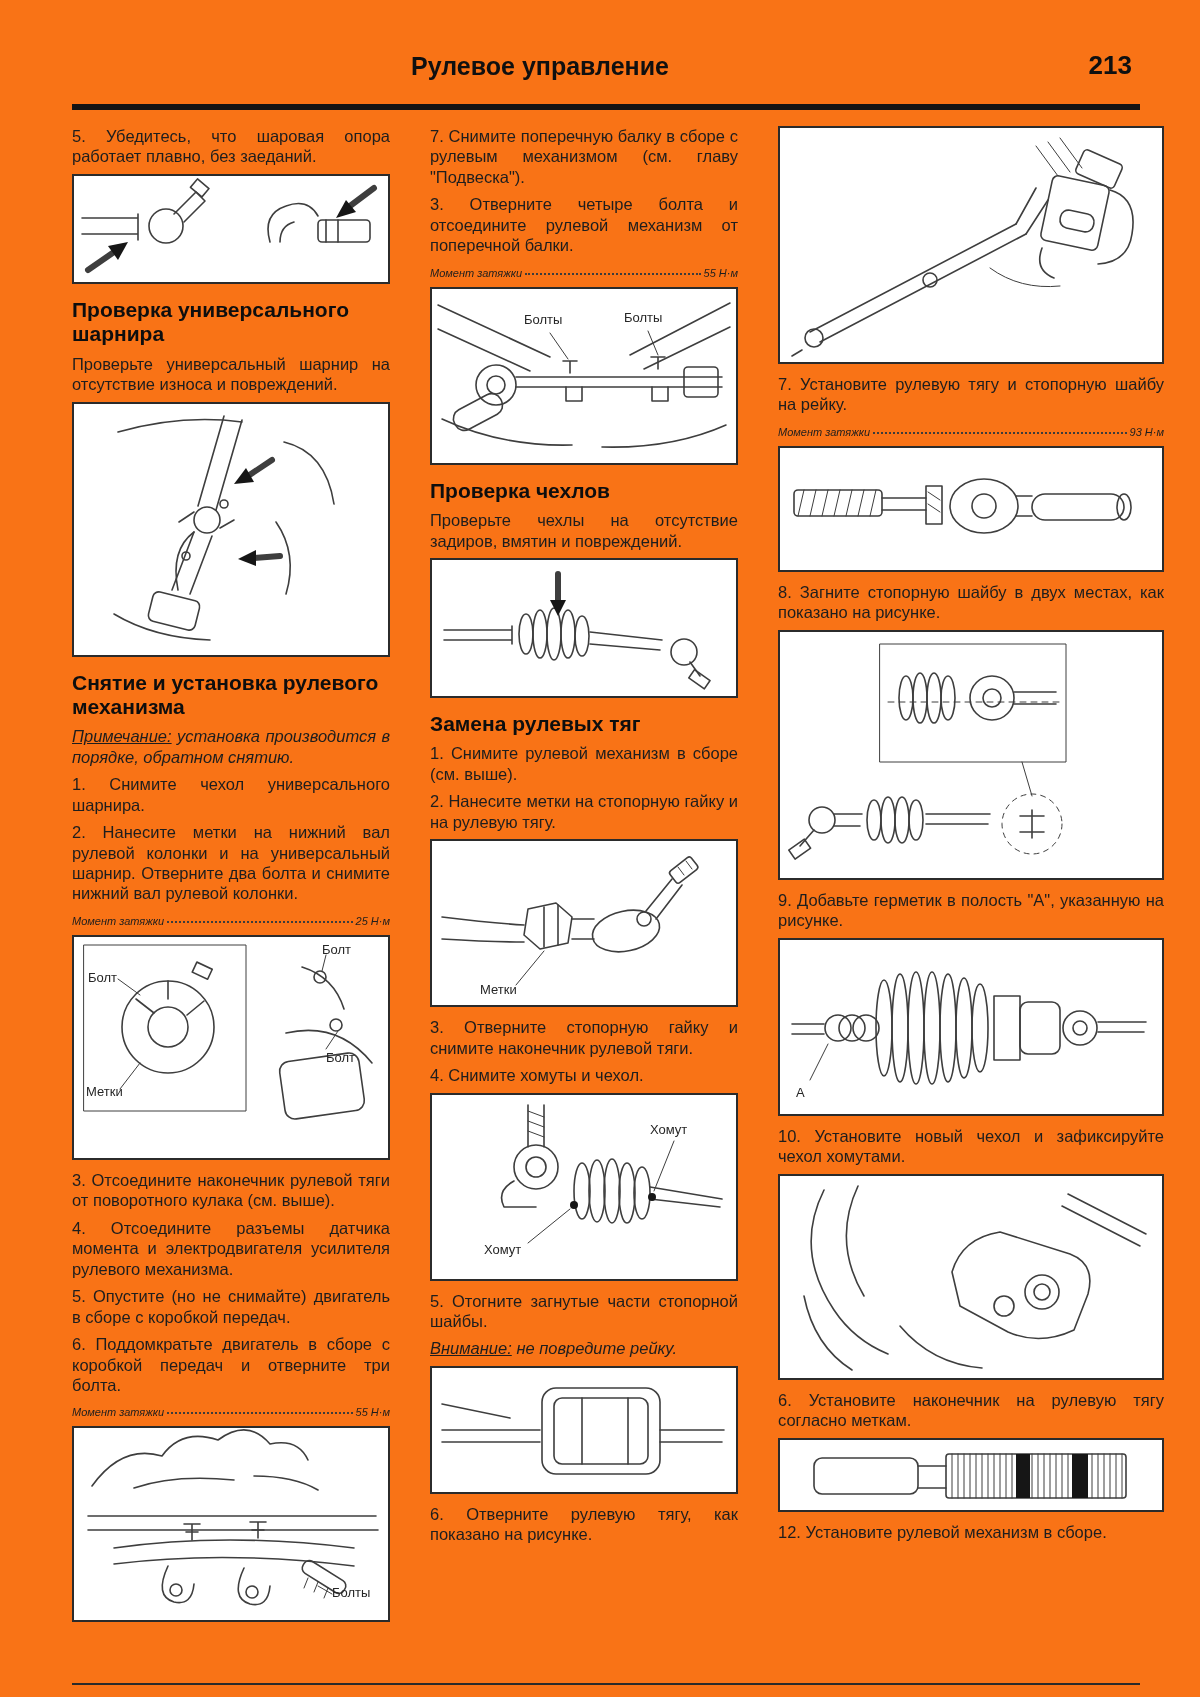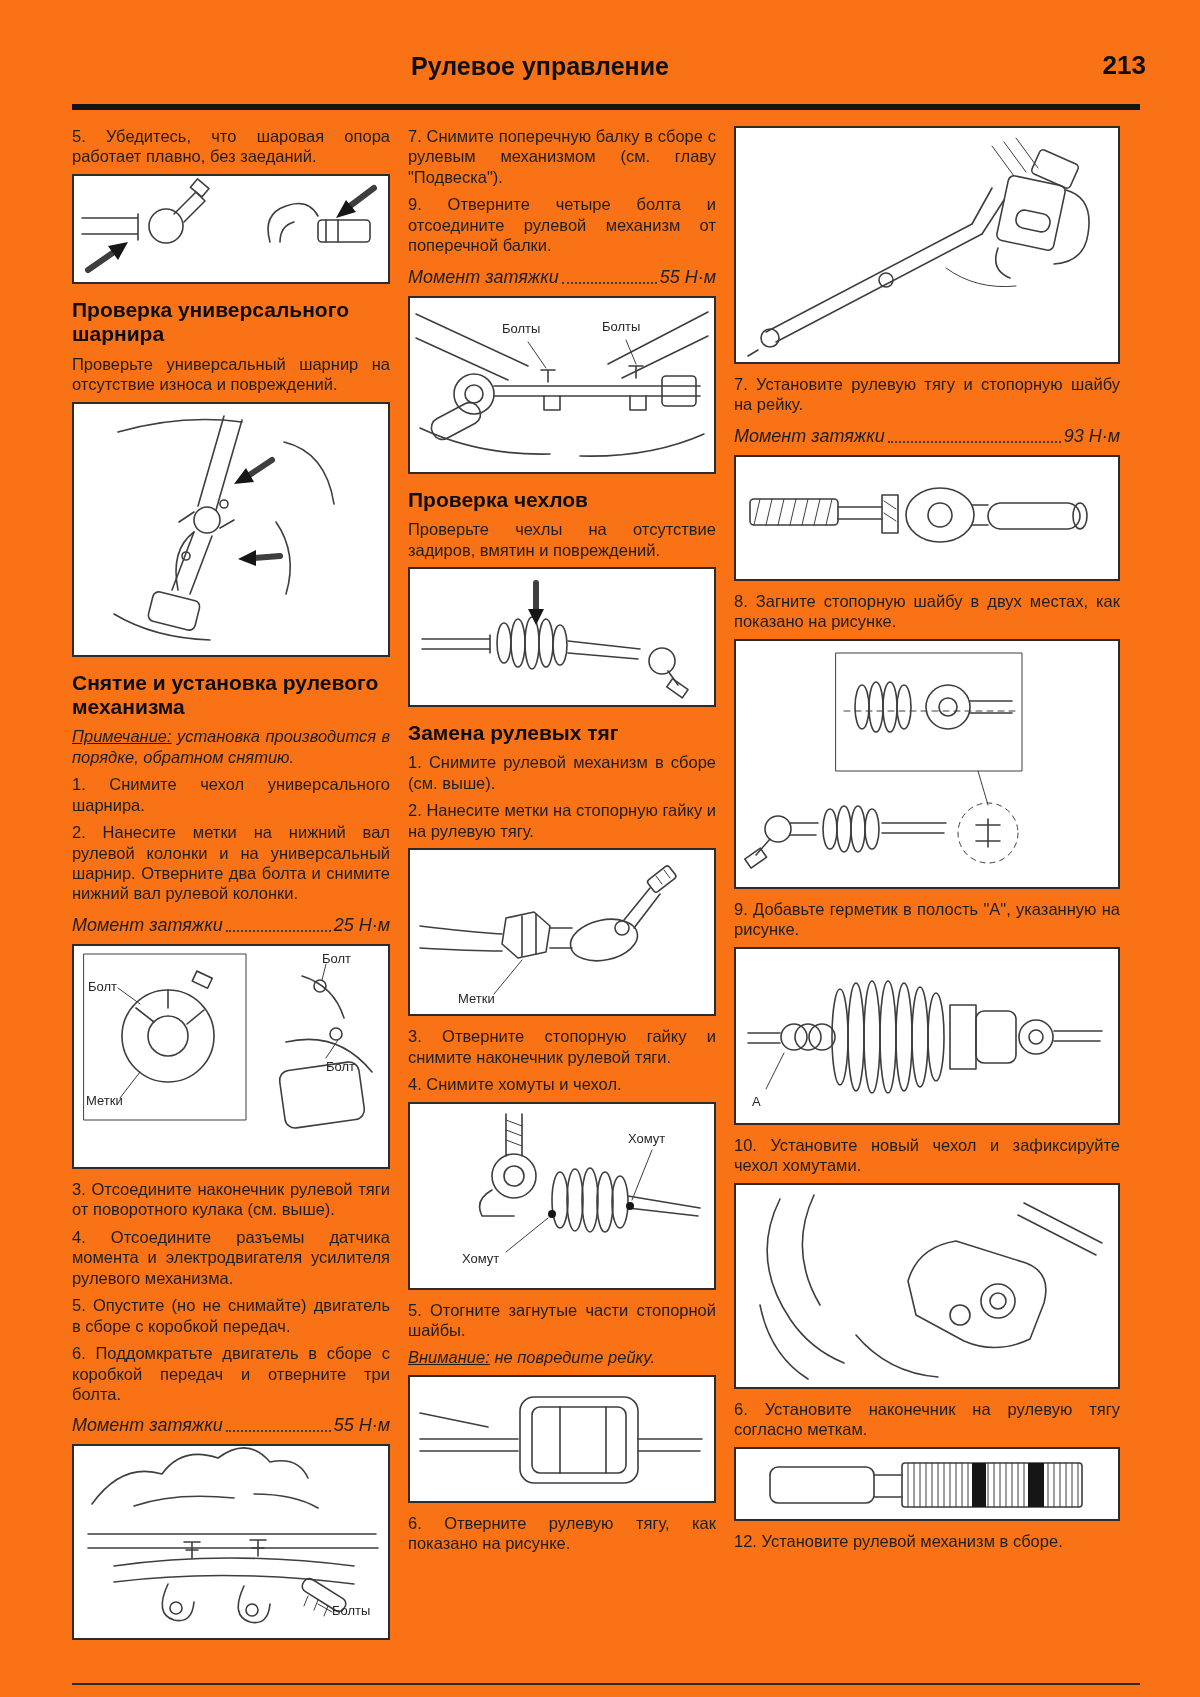--- a/index.html
+++ b/index.html
@@ -7,33 +7,33 @@
     width:1200px;height:1697px;position:relative;margin:0 auto;
     background:#f97316;overflow:hidden;
     font-family:"Liberation Sans",sans-serif;color:#1e1e1e;
   }
   
   .hdr{position:relative;height:96px;}
   .hdr-title{
     position:absolute;left:0;right:120px;top:52px;text-align:center;
     font-size:25px;font-weight:bold;color:#101010;
   }
-  .hdr-num{position:absolute;right:54px;top:50px;font-size:26px;font-weight:bold;color:#101010;}
+  .hdr-num{position:absolute;right:68px;top:50px;font-size:26px;font-weight:bold;color:#101010;}
   .rule{height:6px;background:#141414;margin:8px 60px 0 72px;}
   
-  .cols{display:flex;justify-content:space-between;align-items:flex-start;padding:16px 80px 0 72px;}
+  .cols{display:flex;justify-content:space-between;align-items:flex-start;padding:16px 36px 0 72px;}
   .col{flex:0 0 auto;}
   .col-l{width:318px;}
   .col-m{width:308px;}
   .col-r{width:386px;}
   .p{margin:0 0 7px;text-align:justify;font-size:16.5px;line-height:1.24;}
   .h3{font-size:21px;line-height:1.16;font-weight:bold;margin:14px 0 7px;color:#0e0e0e;}
   .note{font-style:italic;}
   .note .nlbl{text-decoration:underline;}
-  .torque{display:flex;align-items:flex-end;font-style:italic;font-size:18px;margin:11px 0 8px;}
+  .torque{display:flex;align-items:flex-end;font-style:italic;font-size:11px;margin:11px 0 8px;}
   .torque .dots{flex:1;border-bottom:2px dotted #3c3c3c;margin:0 3px;transform:translateY(-4px);}
   .fig{
     border:2px solid #2b2b2b;background:#fff;position:relative;
     margin:4px 0 10px;box-sizing:border-box;overflow:hidden;
   }
   .fig svg{position:absolute;left:0;top:0;width:100%;height:100%;}
   .fig svg *{stroke:#3e3e3e;fill:none;stroke-width:1.6;stroke-linecap:round;stroke-linejoin:round;}
   .fig svg .fill{fill:#161616;stroke:none;}
   .fig svg .thick{stroke-width:6;}
   .fig svg .thin{stroke-width:1;}
@@ -163,21 +163,21 @@
           <rect x="226" y="142" width="48" height="14" rx="6" transform="rotate(32 250 149)"></rect>
           <path class="thin" d="M234 150 l-4 10 M244 154 l-4 10 M254 160 l-4 10"></path>
           <path class="thin" d="M258 166 l-14 -8"></path>
         </svg>
         <span class="flab" style="left:258px;top:158px">Болты</span>
       </figure>
     </div>
 
     <div class="col col-m">
       <p class="p">7. Снимите поперечную балку в сборе с рулевым механизмом (см. главу "Подвеска").</p>
-      <p class="p">9. Отверните четыре болта и отсоедините рулевой механизм от поперечной балки.</p>
+      <p class="p">3. Отверните четыре болта и отсоедините рулевой механизм от поперечной балки.</p>
       <div class="torque">
         <span>Момент затяжки</span>
         <span class="dots"></span>
         <span>55 Н·м</span>
       </div>
 
       <figure class="fig" style="height:178px">
         <svg viewBox="0 0 304 174" preserveAspectRatio="none">
           <path d="M6 16 L118 68 M298 14 L198 66"></path>
           <path d="M6 40 L98 82 M298 38 L212 80"></path>

